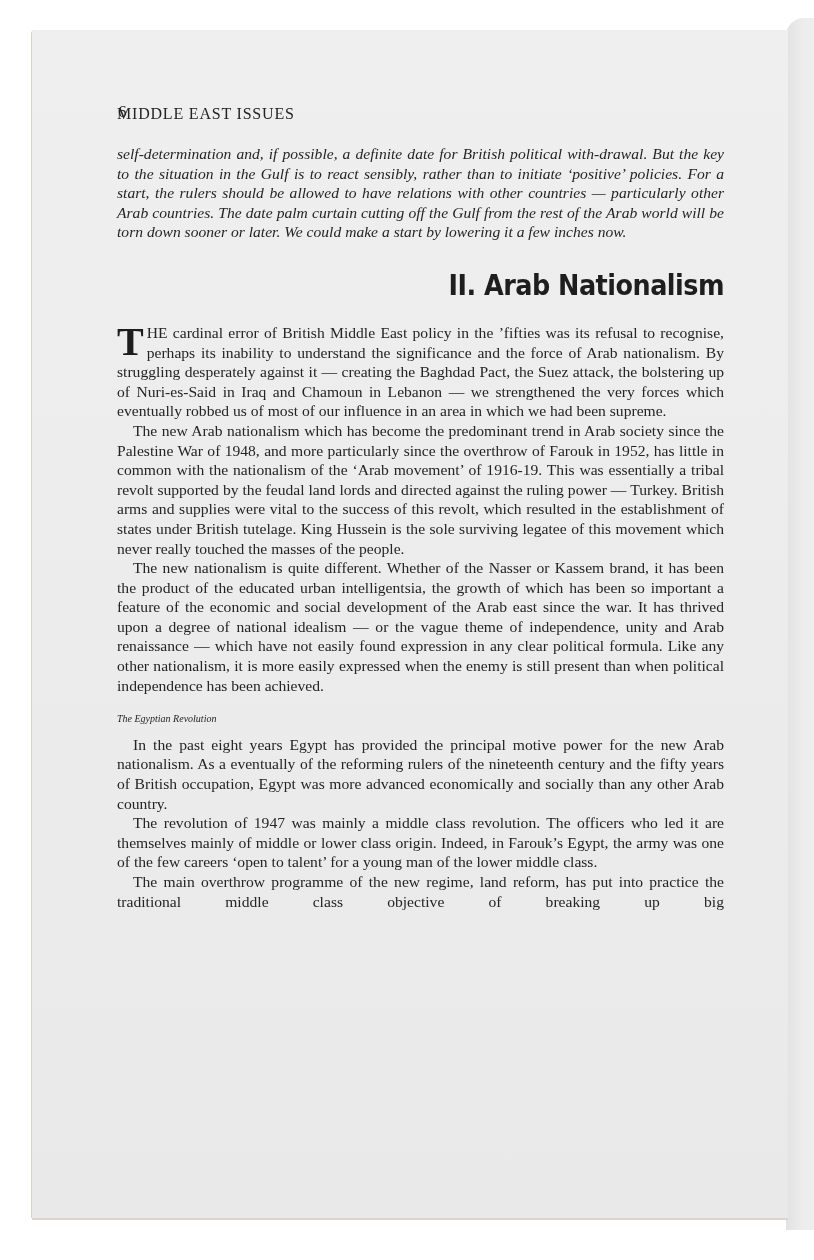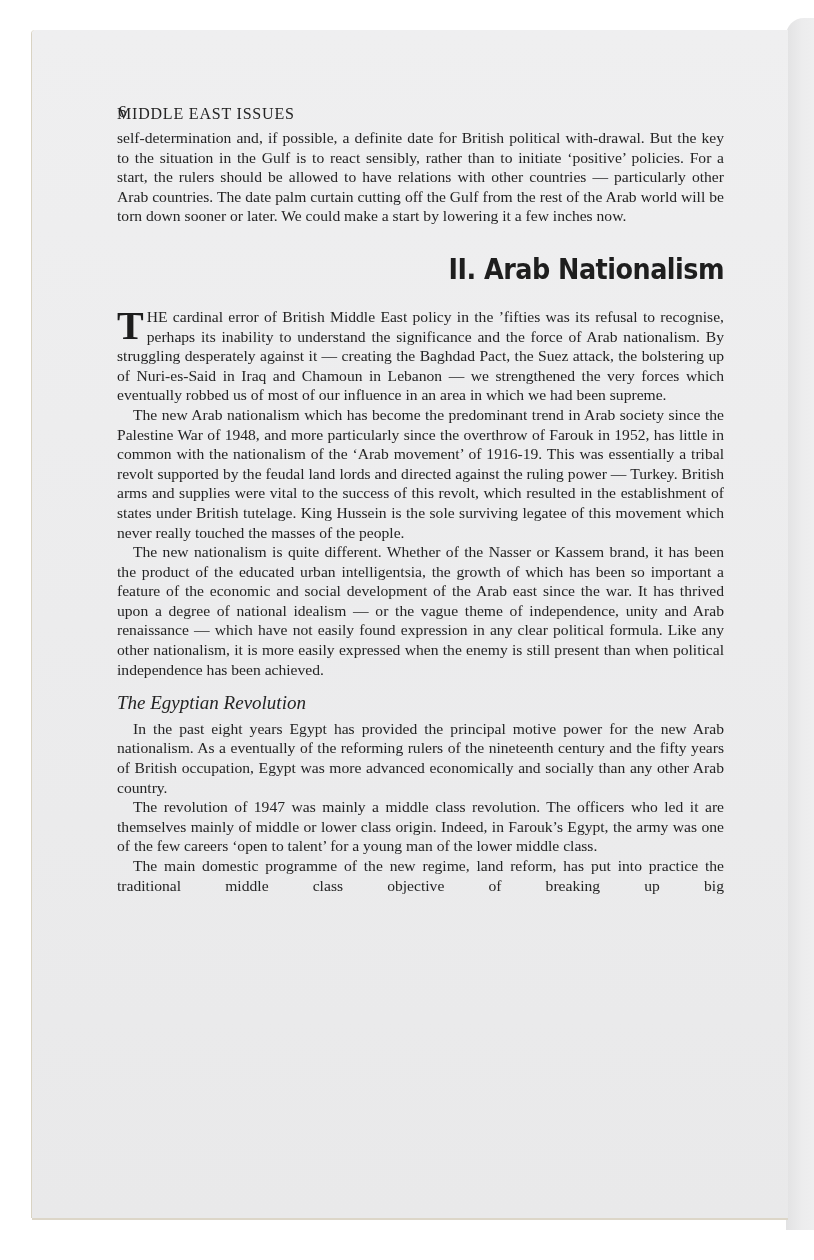--- a/index.html
+++ b/index.html
@@ -63,21 +63,21 @@
     p {
       margin: 0;
       font-size: 15.6px;
       line-height: 19.6px;
       text-align: justify;
       text-align-last: left;
     }
     p.indent {
       text-indent: 16px;
     }
-    .lead-para { margin-top: 0; }
+    .lead-para { margin-top: 16px; font-style: italic; }
     .section-heading {
       margin: 25px 0 0 0;
       text-align: right;
       font-family: "DejaVu Sans", "Liberation Sans", sans-serif;
       font-weight: bold;
       font-size: 29px;
       letter-spacing: -0.6px;
       line-height: 36px;
       color: #1e1e1e;
       transform: scaleX(0.88);
@@ -89,21 +89,21 @@
       font-size: 40px;
       line-height: 32px;
       margin: 3px 3px 0 0;
       font-weight: bold;
       color: #1d1d1d;
     }
     .subheading {
       margin-top: 14px;
       margin-bottom: 6px;
       font-style: italic;
-      font-size: 19px;
+      font-size: 10px;
       line-height: 19.6px;
     }
   </style>
 </head>
 <body>
 
 <div class="next-page-edge"></div>
 
 <div class="page">
   <div class="page-inner">
@@ -120,16 +120,16 @@
     <div class="section-body">
       <p><span class="drop-cap">T</span><span>HE cardinal error of British Middle East policy in the ’fifties was its refusal to recognise, perhaps its inability to understand the significance and the force of Arab nationalism. By struggling desperately against it — creating the Baghdad Pact, the Suez attack, the bolstering up of Nuri-es-Said in Iraq and Chamoun in Lebanon — we strengthened the very forces which eventually robbed us of most of our influence in an area in which we had been supreme.</span></p>
       <p class="indent">The new Arab nationalism which has become the predominant trend in Arab society since the Palestine War of 1948, and more particularly since the overthrow of Farouk in 1952, has little in common with the nationalism of the ‘Arab movement’ of 1916-19. This was essentially a tribal revolt supported by the feudal land lords and directed against the ruling power — Turkey. British arms and supplies were vital to the success of this revolt, which resulted in the establishment of states under British tutelage. King Hussein is the sole surviving legatee of this movement which never really touched the masses of the people.</p>
       <p class="indent">The new nationalism is quite different. Whether of the Nasser or Kassem brand, it has been the product of the educated urban intelligentsia, the growth of which has been so important a feature of the economic and social development of the Arab east since the war. It has thrived upon a degree of national idealism — or the vague theme of independence, unity and Arab renaissance — which have not easily found expression in any clear political formula. Like any other nationalism, it is more easily expressed when the enemy is still present than when political independence has been achieved.</p>
     </div>
 
     <div class="subheading">The Egyptian Revolution</div>
 
     <p class="indent">In the past eight years Egypt has provided the principal motive power for the new Arab nationalism. As a eventually of the reforming rulers of the nineteenth century and the fifty years of British occupation, Egypt was more advanced economically and socially than any other Arab country.</p>
     <p class="indent">The revolution of 1947 was mainly a middle class revolution. The officers who led it are themselves mainly of middle or lower class origin. Indeed, in Farouk’s Egypt, the army was one of the few careers ‘open to talent’ for a young man of the lower middle class.</p>
-    <p class="indent" style="text-align-last: justify;">The main domestic programme of the new regime, land reform, has put into practice the traditional middle class objective of breaking up big</p>
+    <p class="indent" style="text-align-last: justify;">The main overthrow programme of the new regime, land reform, has put into practice the traditional middle class objective of breaking up big</p>
 
   </div>
 </div>
 
 </body></html>

